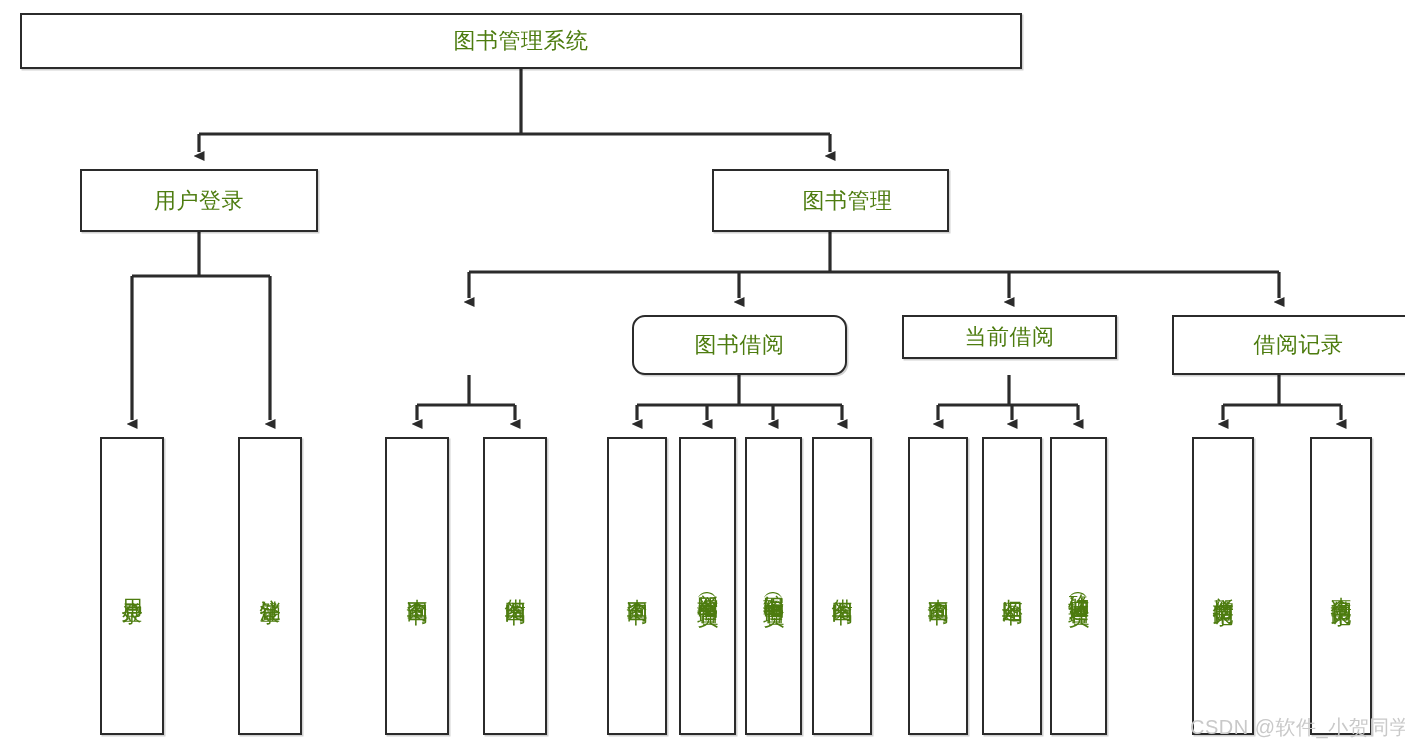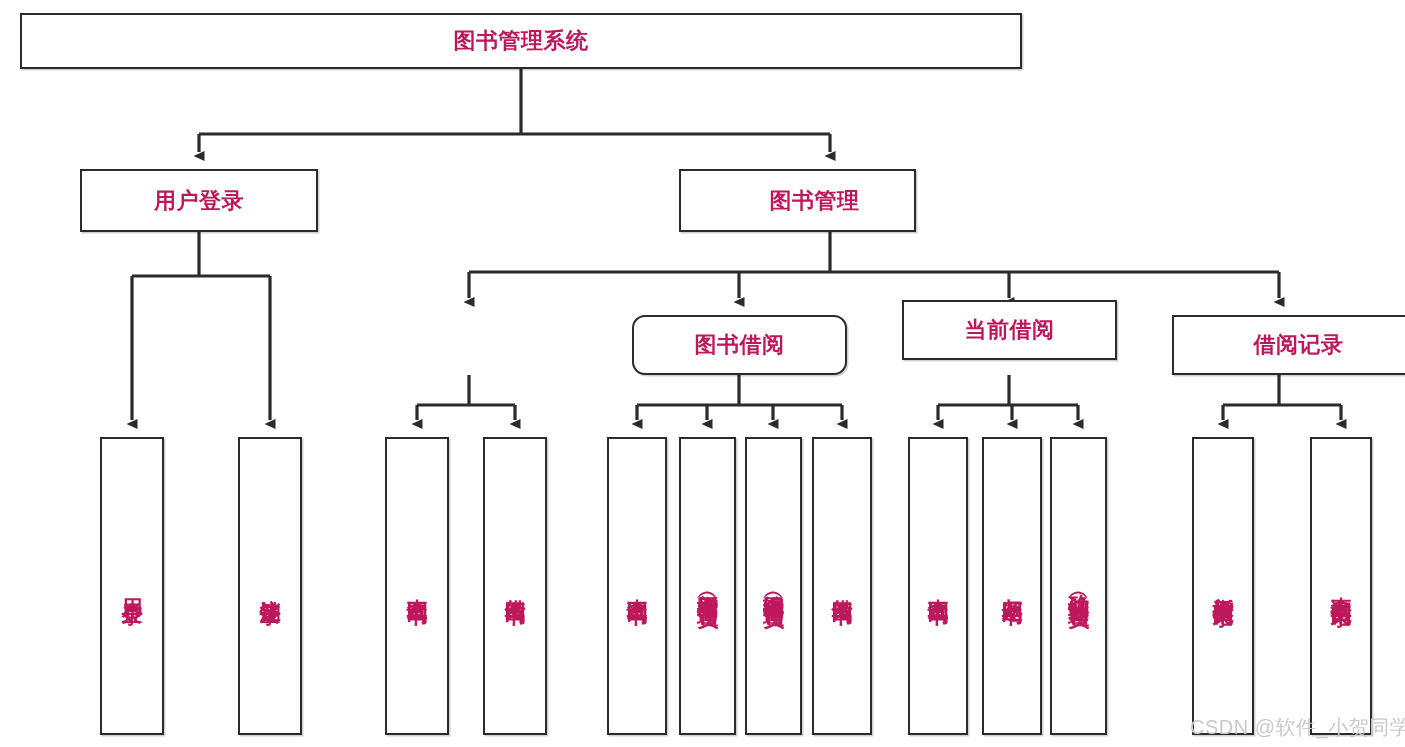--- a/index.html
+++ b/index.html
@@ -29,27 +29,26 @@
     position: absolute;
     box-sizing: border-box;
     background: #ffffff;
     border: 2.5px solid #2b2b2b;
     display: flex;
     align-items: center;
     justify-content: center;
     box-shadow: 1.5px 1.5px 0 rgba(0,0,0,0.18);
   }
   .node .label {
-    color: #be185d;
+    color: #4d7c0f;
     font-size: 22px;
     line-height: 1.08;
     letter-spacing: 0.5px;
     white-space: nowrap;
     text-align: left;
-    font-weight: bold;
   }
   .node.leaf .label {
     writing-mode: vertical-rl;
     text-orientation: upright;
     font-size: 21px;
     letter-spacing: 2px;
     white-space: nowrap;
   }
   .watermark {
     position: absolute;
@@ -115,28 +114,28 @@
     </g>
   </svg>
 
   <div class="node" id="node-root" style="left: 20px; top: 13px; width: 1002px; height: 56px;">
     <span class="label">图书管理系统</span>
   </div>
 
   <div class="node" id="node-l2-0" style="left: 80px; top: 169px; width: 238px; height: 63px;">
     <span class="label">用户登录</span>
   </div>
-  <div class="node" id="node-l2-1" style="left: 679px; top: 169px; width: 237px; height: 63px; padding-left: 34px;">
+  <div class="node" id="node-l2-1" style="left: 712px; top: 169px; width: 237px; height: 63px; padding-left: 34px;">
     <span class="label">图书管理</span>
   </div>
 
   <div class="node" id="node-l3-1" style="left: 632px; top: 315px; width: 215px; height: 60px; border-radius: 13px;">
     <span class="label">图书借阅</span>
   </div>
-  <div class="node" id="node-l3-2" style="left: 902px; top: 300px; width: 215px; height: 60px;">
+  <div class="node" id="node-l3-2" style="left: 902px; top: 315px; width: 215px; height: 44px;">
     <span class="label">当前借阅</span>
   </div>
   <div class="node" id="node-l3-3" style="left: 1172px; top: 315px; width: 253px; height: 60px;">
     <span class="label">借阅记录</span>
   </div>
 
   <div class="node leaf" id="node-leaf-0" style="left: 100px; top: 437px; width: 64px; height: 298px;">
     <span class="label">用户登录</span>
   </div>
   <div class="node leaf" id="node-leaf-1" style="left: 238px; top: 437px; width: 64px; height: 298px;">

